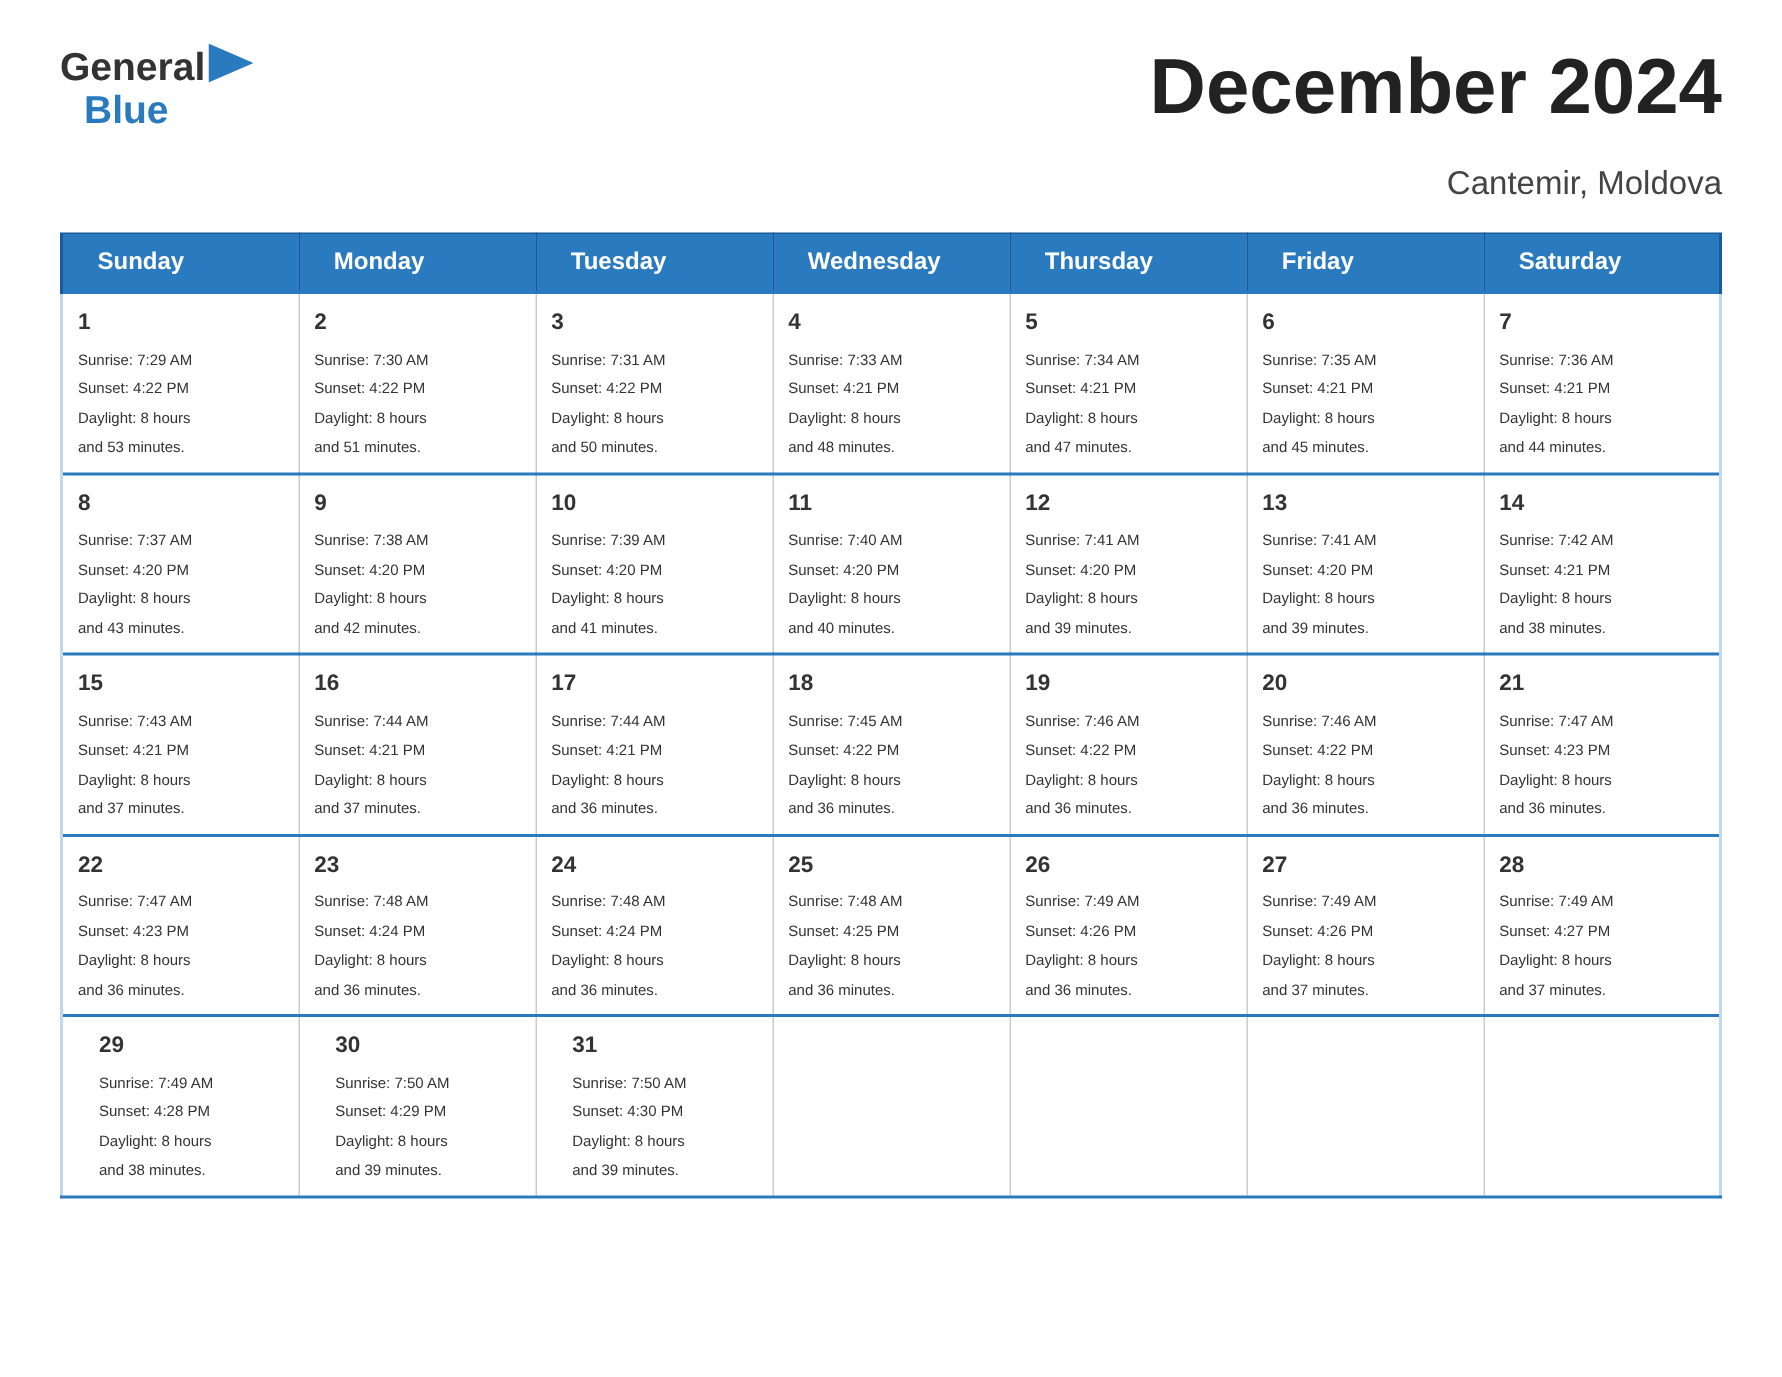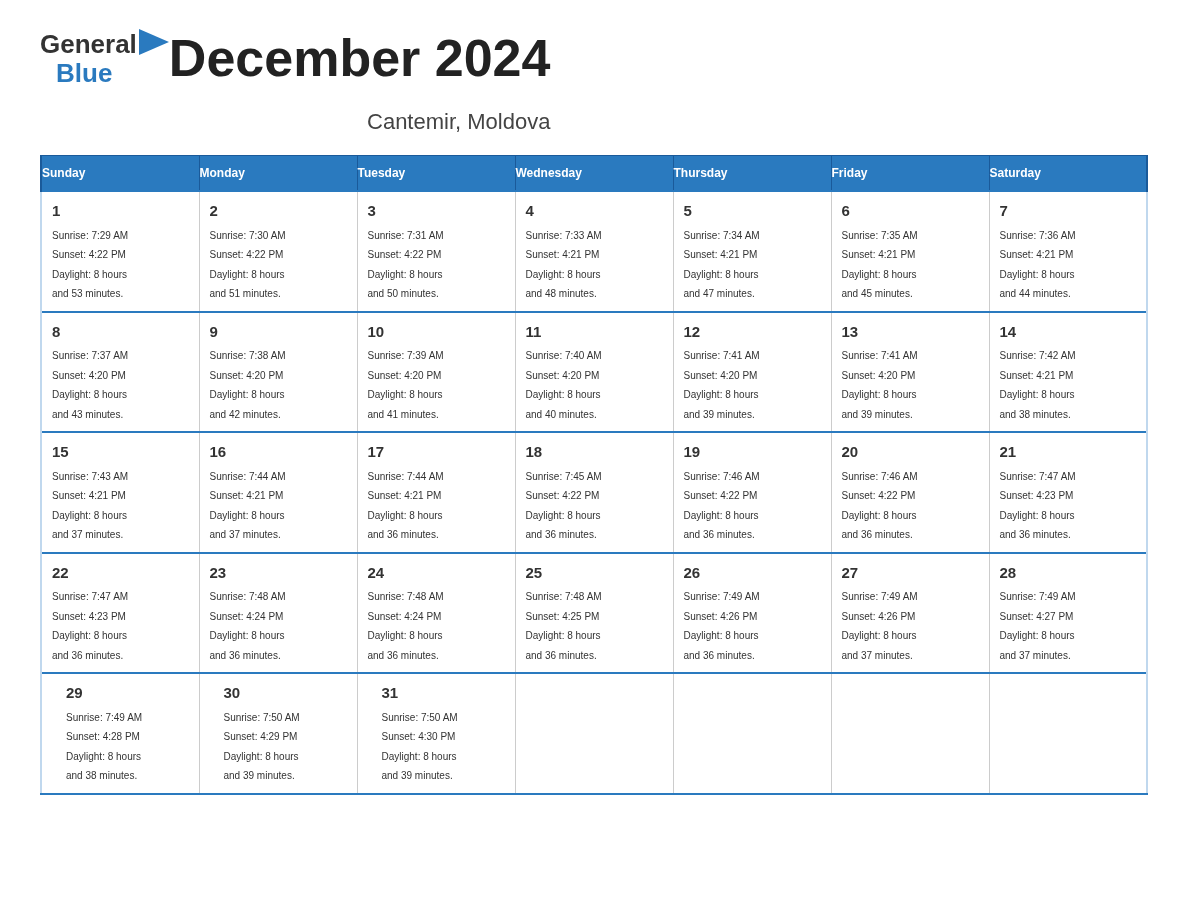--- a/index.html
+++ b/index.html
@@ -4,20 +4,21 @@
   <style>
     * { box-sizing: border-box; margin: 0; padding: 0; }
     body {
       font-family: Arial, sans-serif;
       background: #fff;
       color: #333;
       padding: 30px 40px;
     }
     .header {
       display: flex;
+      justify-content: space-between;
       align-items: flex-start;
       margin-bottom: 20px;
     }
     .logo {
       display: flex;
       align-items: center;
     }
     .title-block {
       text-align: right;
     }
@@ -33,23 +34,23 @@
       margin-top: 22px;
     }
     table {
       width: 100%;
       border-collapse: collapse;
       table-layout: fixed;
     }
     thead tr th {
       background-color: #2a7abf;
       color: #fff;
-      font-size: 12px;
+      font-size: 16px;
       font-weight: bold;
-      padding: 10px 0;
+      padding: 10px 23px;
       text-align: left;
       border: 1px solid #1a5a9a;
     }
     tbody tr td {
       border: 1px solid #ccc;
       vertical-align: top;
       padding: 8px 10px;
       font-size: 13px;
       line-height: 1.5;
       height: 110px;

